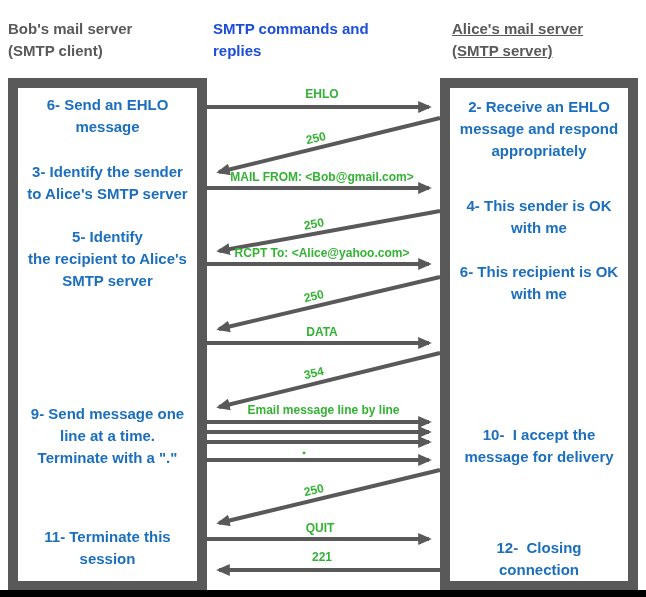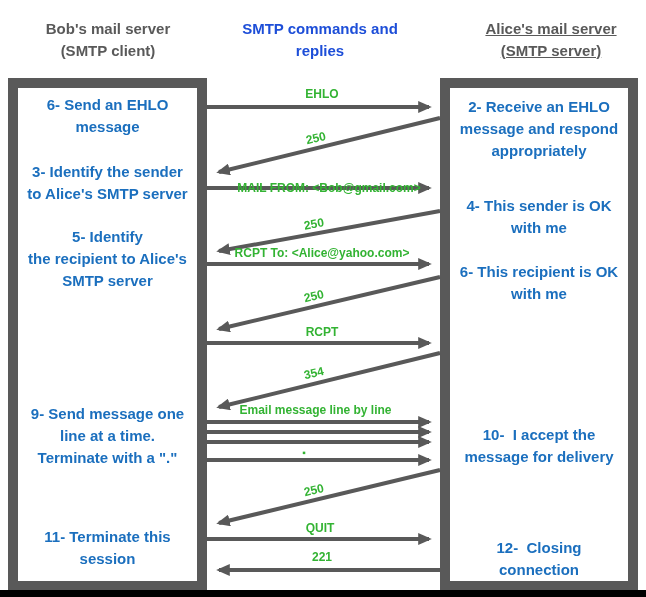--- a/index.html
+++ b/index.html
@@ -2,21 +2,21 @@
 <html><head>
 <meta charset="utf-8">
 <style>
   html,body{margin:0;padding:0;background:#fff;}
   .canvas{
     position:relative;width:646px;height:597px;background:#ffffff;
     font-family:"Liberation Sans",sans-serif;overflow:hidden;
   }
   .hdr{
     position:absolute;top:18px;font-weight:bold;font-size:15px;line-height:22px;
-    text-align:center;white-space:pre-line;color:#595959;
+    text-align:left;white-space:pre-line;color:#595959;
   }
   .hdr-client{left:8px;width:200px;}
   .hdr-commands{left:213px;width:214px;color:#1d4ed8;}
   .hdr-server{left:452px;width:198px;text-decoration:underline;}
   .node-box{
     position:absolute;top:78px;height:513px;box-sizing:border-box;
     border:10px solid #595959;background:#ffffff;
   }
   .box-client{left:8px;width:199px;}
   .box-server{left:440px;width:198px;}
@@ -101,27 +101,27 @@
       <line x1="207" y1="442" x2="429" y2="442" marker-end="url(#ah)"></line>
       <line x1="207" y1="460" x2="429" y2="460" marker-end="url(#ah)"></line>
       <line x1="440" y1="470" x2="219" y2="523" marker-end="url(#ah)"></line>
       <line x1="207" y1="539" x2="429" y2="539" marker-end="url(#ah)"></line>
       <line x1="440" y1="570" x2="219" y2="570" marker-end="url(#ah)"></line>
     </g>
   </svg>
 
   <div class="cmd" style="left:322px;top:88px;">EHLO</div>
   <div class="cmd rot13" style="left:316px;top:132px;">250</div>
-  <div class="cmd" style="left:329px;top:171px;margin-top:11px;">MAIL FROM: &lt;Bob@gmail.com&gt;</div>
+  <div class="cmd" style="left:322px;top:171px;">MAIL FROM: &lt;Bob@gmail.com&gt;</div>
   <div class="cmd rot10" style="left:314px;top:218px;">250</div>
   <div class="cmd" style="left:322px;top:247px;">RCPT To: &lt;Alice@yahoo.com&gt;</div>
   <div class="cmd rot13" style="left:314px;top:290px;">250</div>
-  <div class="cmd" style="left:322px;top:326px;">RCPT</div>
+  <div class="cmd" style="left:322px;top:326px;">DATA</div>
   <div class="cmd rot13" style="left:314px;top:367px;">354</div>
-  <div class="cmd" style="left:312px;top:404px;padding-left:7px;">Email message line by line</div>
+  <div class="cmd" style="left:320px;top:404px;padding-left:7px;">Email message line by line</div>
   <div class="dot" style="left:304px;top:448px;">▪</div>
   <div class="cmd rot13" style="left:314px;top:484px;">250</div>
   <div class="cmd" style="left:320px;top:522px;">QUIT</div>
   <div class="cmd" style="left:322px;top:551px;">221</div>
 
   <div class="bottom-bar"></div>
 
 </div>
 
 </body></html>

